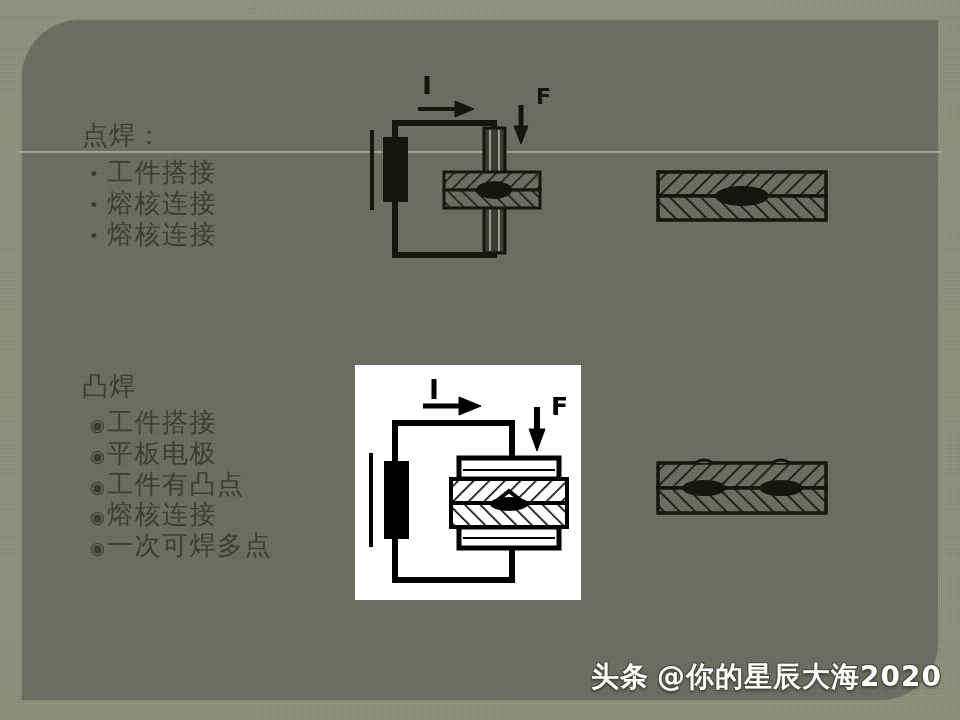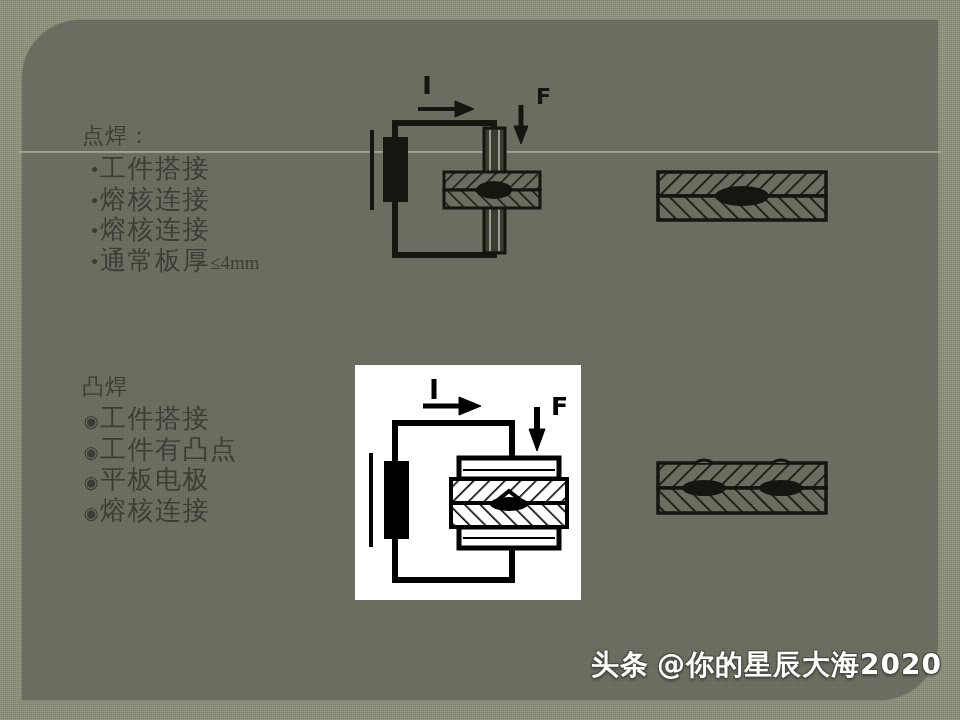--- a/index.html
+++ b/index.html
@@ -33,43 +33,44 @@
   }
   
   #rule{
     position:absolute;left:18px;top:151px;width:924px;height:2px;
     background:linear-gradient(#a9b39b,#99a38c);
     opacity:.85;
   }
 
   .txtblock{position:absolute;color:#3b3e34;}
   .heading{
-    font-size:22px;line-height:1.05;letter-spacing:1px;
+    font-size:26px;line-height:1.05;letter-spacing:1px;
     color:#3b3e34;
-  }
-  .bullets{margin:1px;padding:0;list-style:none;text-align:right;}
+    font-family:Liberation Mono, monospace;
+  }
+  .bullets{margin:8px;padding:0;list-style:none;}
   .bullets li{
     font-size:26px;line-height:1.18;letter-spacing:1.5px;
     color:#3b3e34;white-space:nowrap;
     display:flex;align-items:baseline;
   }
   .bul{display:inline-block;width:17px;flex:0 0 17px;font-size:22px;}
   .bul.dot::before{content:"\2022";}
   .bul.ring::before{content:"\25C9";font-size:17px;}
   .small{font-size:19px;letter-spacing:0;}
 
   
   #whitecard{
     position:absolute;left:355px;top:365px;width:226px;height:235px;
     background:#ffffff;
   }
 
   
   #watermark{
-    position:absolute;right:18px;bottom:36px;
+    position:absolute;right:18px;bottom:24px;
     font-family:"DejaVu Sans", sans-serif;
     font-size:28px;font-weight:bold;color:#ffffff;
     letter-spacing:1px;
     text-shadow:
       -1px -1px 0 #4a4c41, 1px -1px 0 #4a4c41,
       -1px  1px 0 #4a4c41, 1px  1px 0 #4a4c41,
        0 2px 3px rgba(0,0,0,.45);
     white-space:nowrap;
   }
   #watermark .tt{margin-right:8px;}
@@ -93,46 +94,45 @@
         <span>工件搭接</span>
       </li>
       <li>
         <span class="bul dot"></span>
         <span>熔核连接</span>
       </li>
       <li>
         <span class="bul dot"></span>
         <span>熔核连接</span>
       </li>
-      <li>
-        <span class="bul dot"></span>
-        <span>通常板厚</span>
-          <span class="small">≤4mm</span>
-      </li>
     </ul>
   </div>
 
   <div class="txtblock" style="left:82px;top:375px;">
     <div class="heading">凸焊</div>
     <ul class="bullets" style="margin-top:6px;">
       <li>
         <span class="bul ring"></span>
         <span>工件搭接</span>
       </li>
       <li>
         <span class="bul ring"></span>
+        <span>平板电极</span>
+      </li>
+      <li>
+        <span class="bul ring"></span>
         <span>工件有凸点</span>
       </li>
       <li>
         <span class="bul ring"></span>
-        <span>平板电极</span>
-      </li>
-      <li>
-        <span class="bul ring"></span>
         <span>熔核连接</span>
+      </li>
+      <li>
+        <span class="bul ring"></span>
+        <span>一次可焊多点</span>
       </li>
     </ul>
   </div>
 
   <div style="position:absolute;left:370px;top:72px;width:200px;height:215px;">
     <svg width="200" height="215" viewBox="0 0 200 215">
       <defs>
         <pattern id="hatchR" width="10" height="10" patternUnits="userSpaceOnUse" patternTransform="rotate(45)">
           <rect width="10" height="10" fill="#6b6d60"></rect>
           <line x1="0" y1="0" x2="0" y2="10" stroke="#15160f" stroke-width="3"></line>

